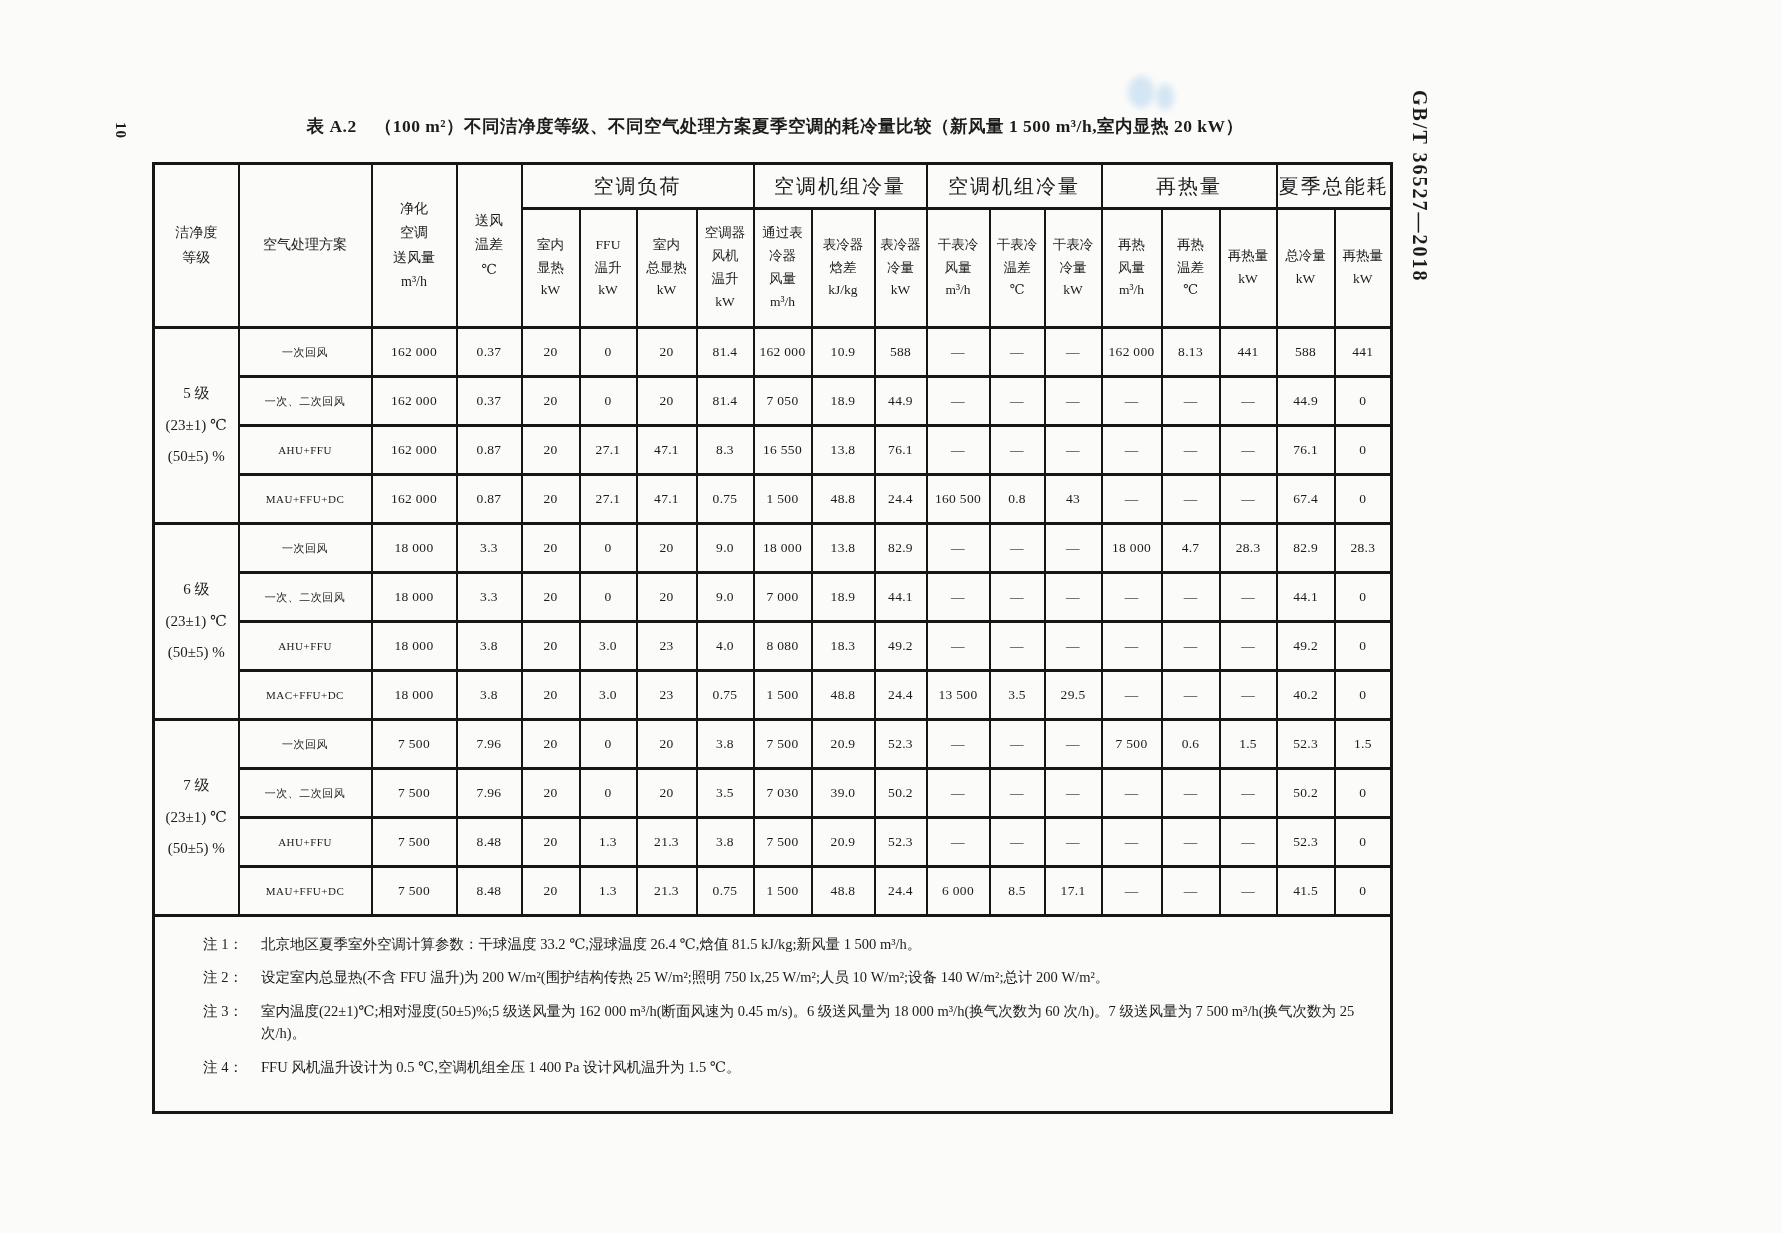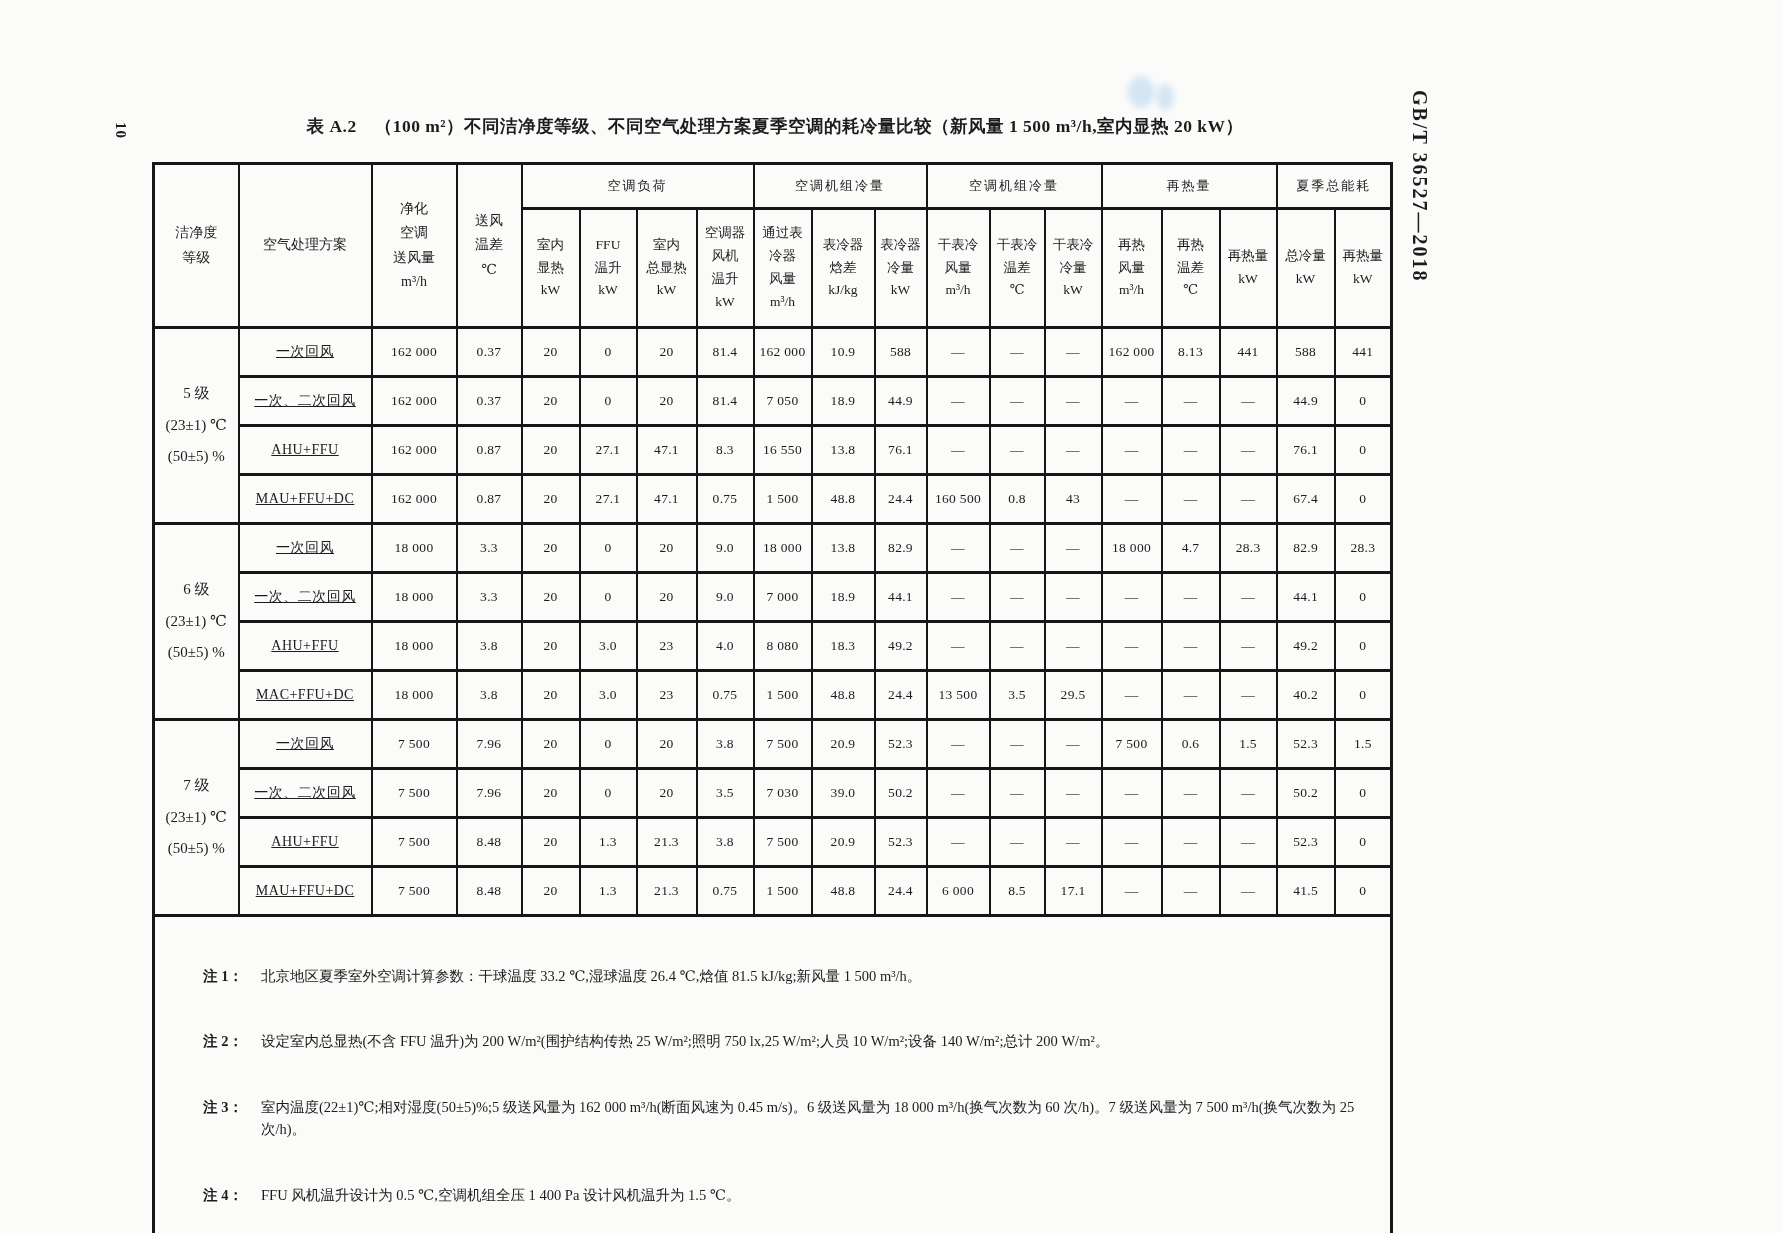--- a/index.html
+++ b/index.html
@@ -43,42 +43,42 @@
     border:3px solid #161616;
   }
   th, td {
     border-left:2px solid #161616; border-right:2px solid #161616;
     border-top:3px solid #161616; border-bottom:3px solid #161616;
     text-align:center; vertical-align:middle;
     white-space:pre-line;
     padding:1px 1px;
     font-weight:normal;
   }
-  th.group-header  { height:40px; font-size:13px; letter-spacing:2px; }
+  th.group-header  { height:40px; font-size:20px; letter-spacing:2px; }
   th.corner-header { font-size:14px; line-height:1.75; }
   th.sub-header    { height:114px; font-size:13.5px; line-height:1.7; }
   tbody td { height:44px; font-size:13.5px; }
   td.level-cell  { font-size:15px; line-height:2.1; }
-  td.scheme-cell { font-size:14px; letter-spacing:0.5px;text-decoration:underline; }
+  td.scheme-cell { font-size:11px; letter-spacing:0.5px; }
   td.value-cell  { letter-spacing:0.3px; }
   thead th { border-bottom:3px solid #161616; }
   tbody.block { border-top:3px solid #161616; }
 
   tfoot td.notes-cell {
     border-top:3px solid #161616;
     text-align:left; vertical-align:top;
     padding:16px 24px 22px 48px;
     height:auto; white-space:normal;
   }
   .note {
     margin:0 0 11px 0;
     font-size:14.5px; line-height:1.55;
     padding-left:58px; text-indent:-58px;
   }
-  .note-label { display:inline-block; width:58px; text-indent:0; font-weight:bold;margin-top:32px; }
+  .note-label { display:inline-block; width:58px; text-indent:0; font-weight:normal; }
 </style>
 </head>
 <body>
 
 <div class="page">
 
   <div class="scan-blob b1"></div>
   <div class="scan-blob b2"></div>
 
   <div class="page-number">10</div>

